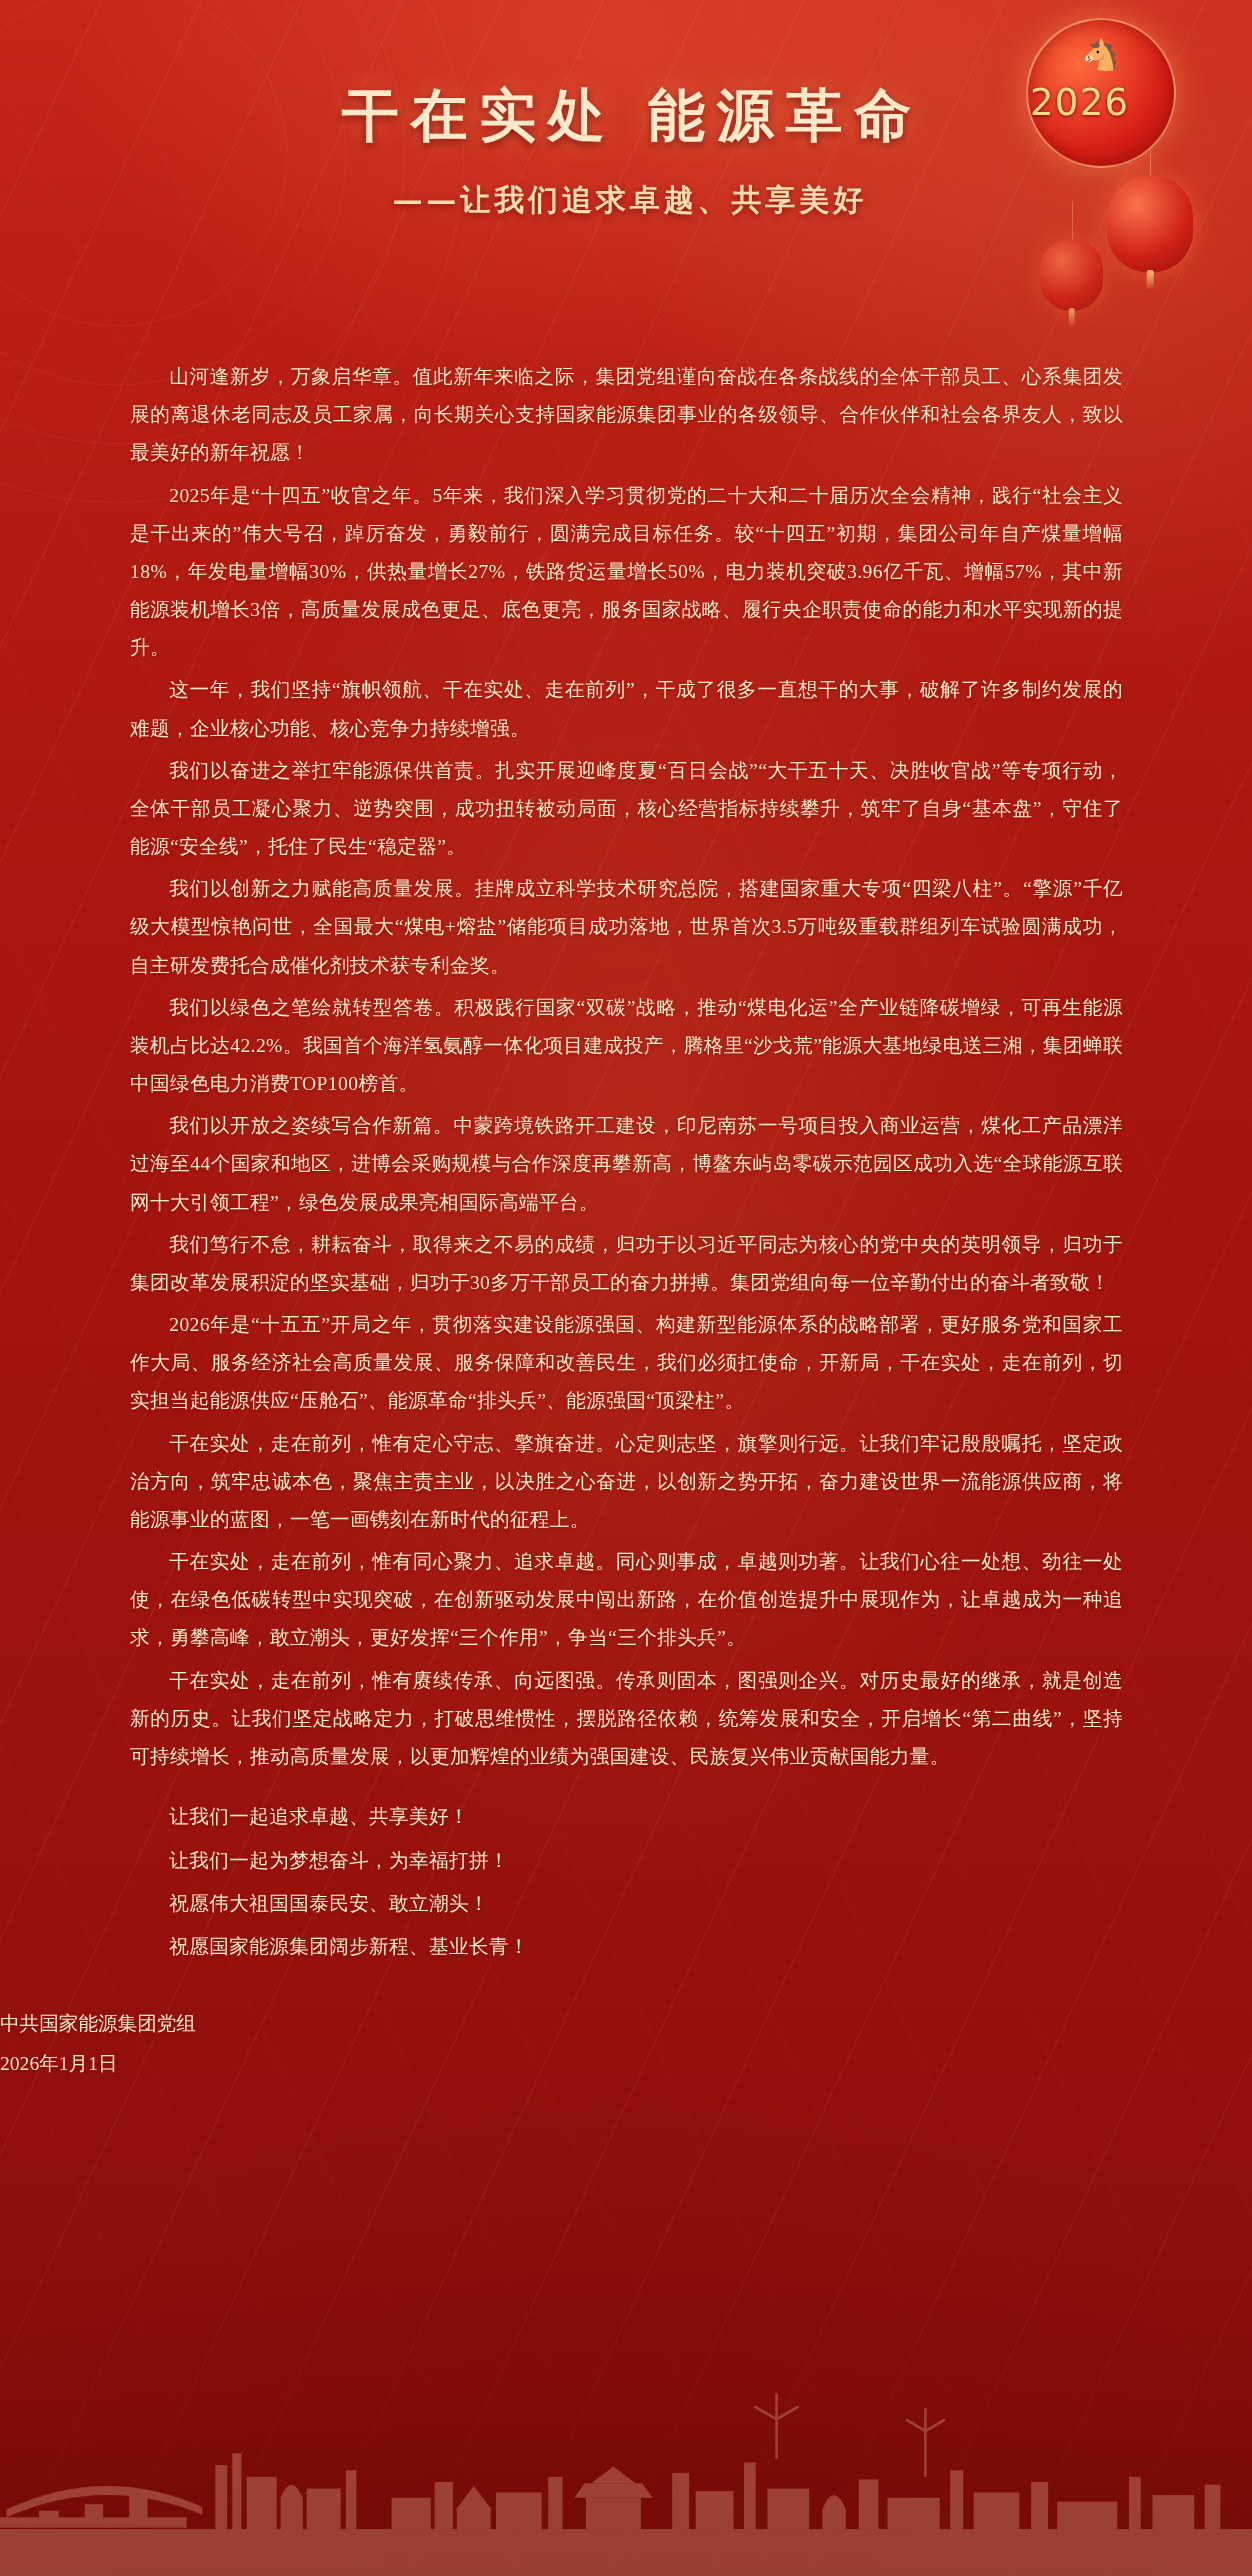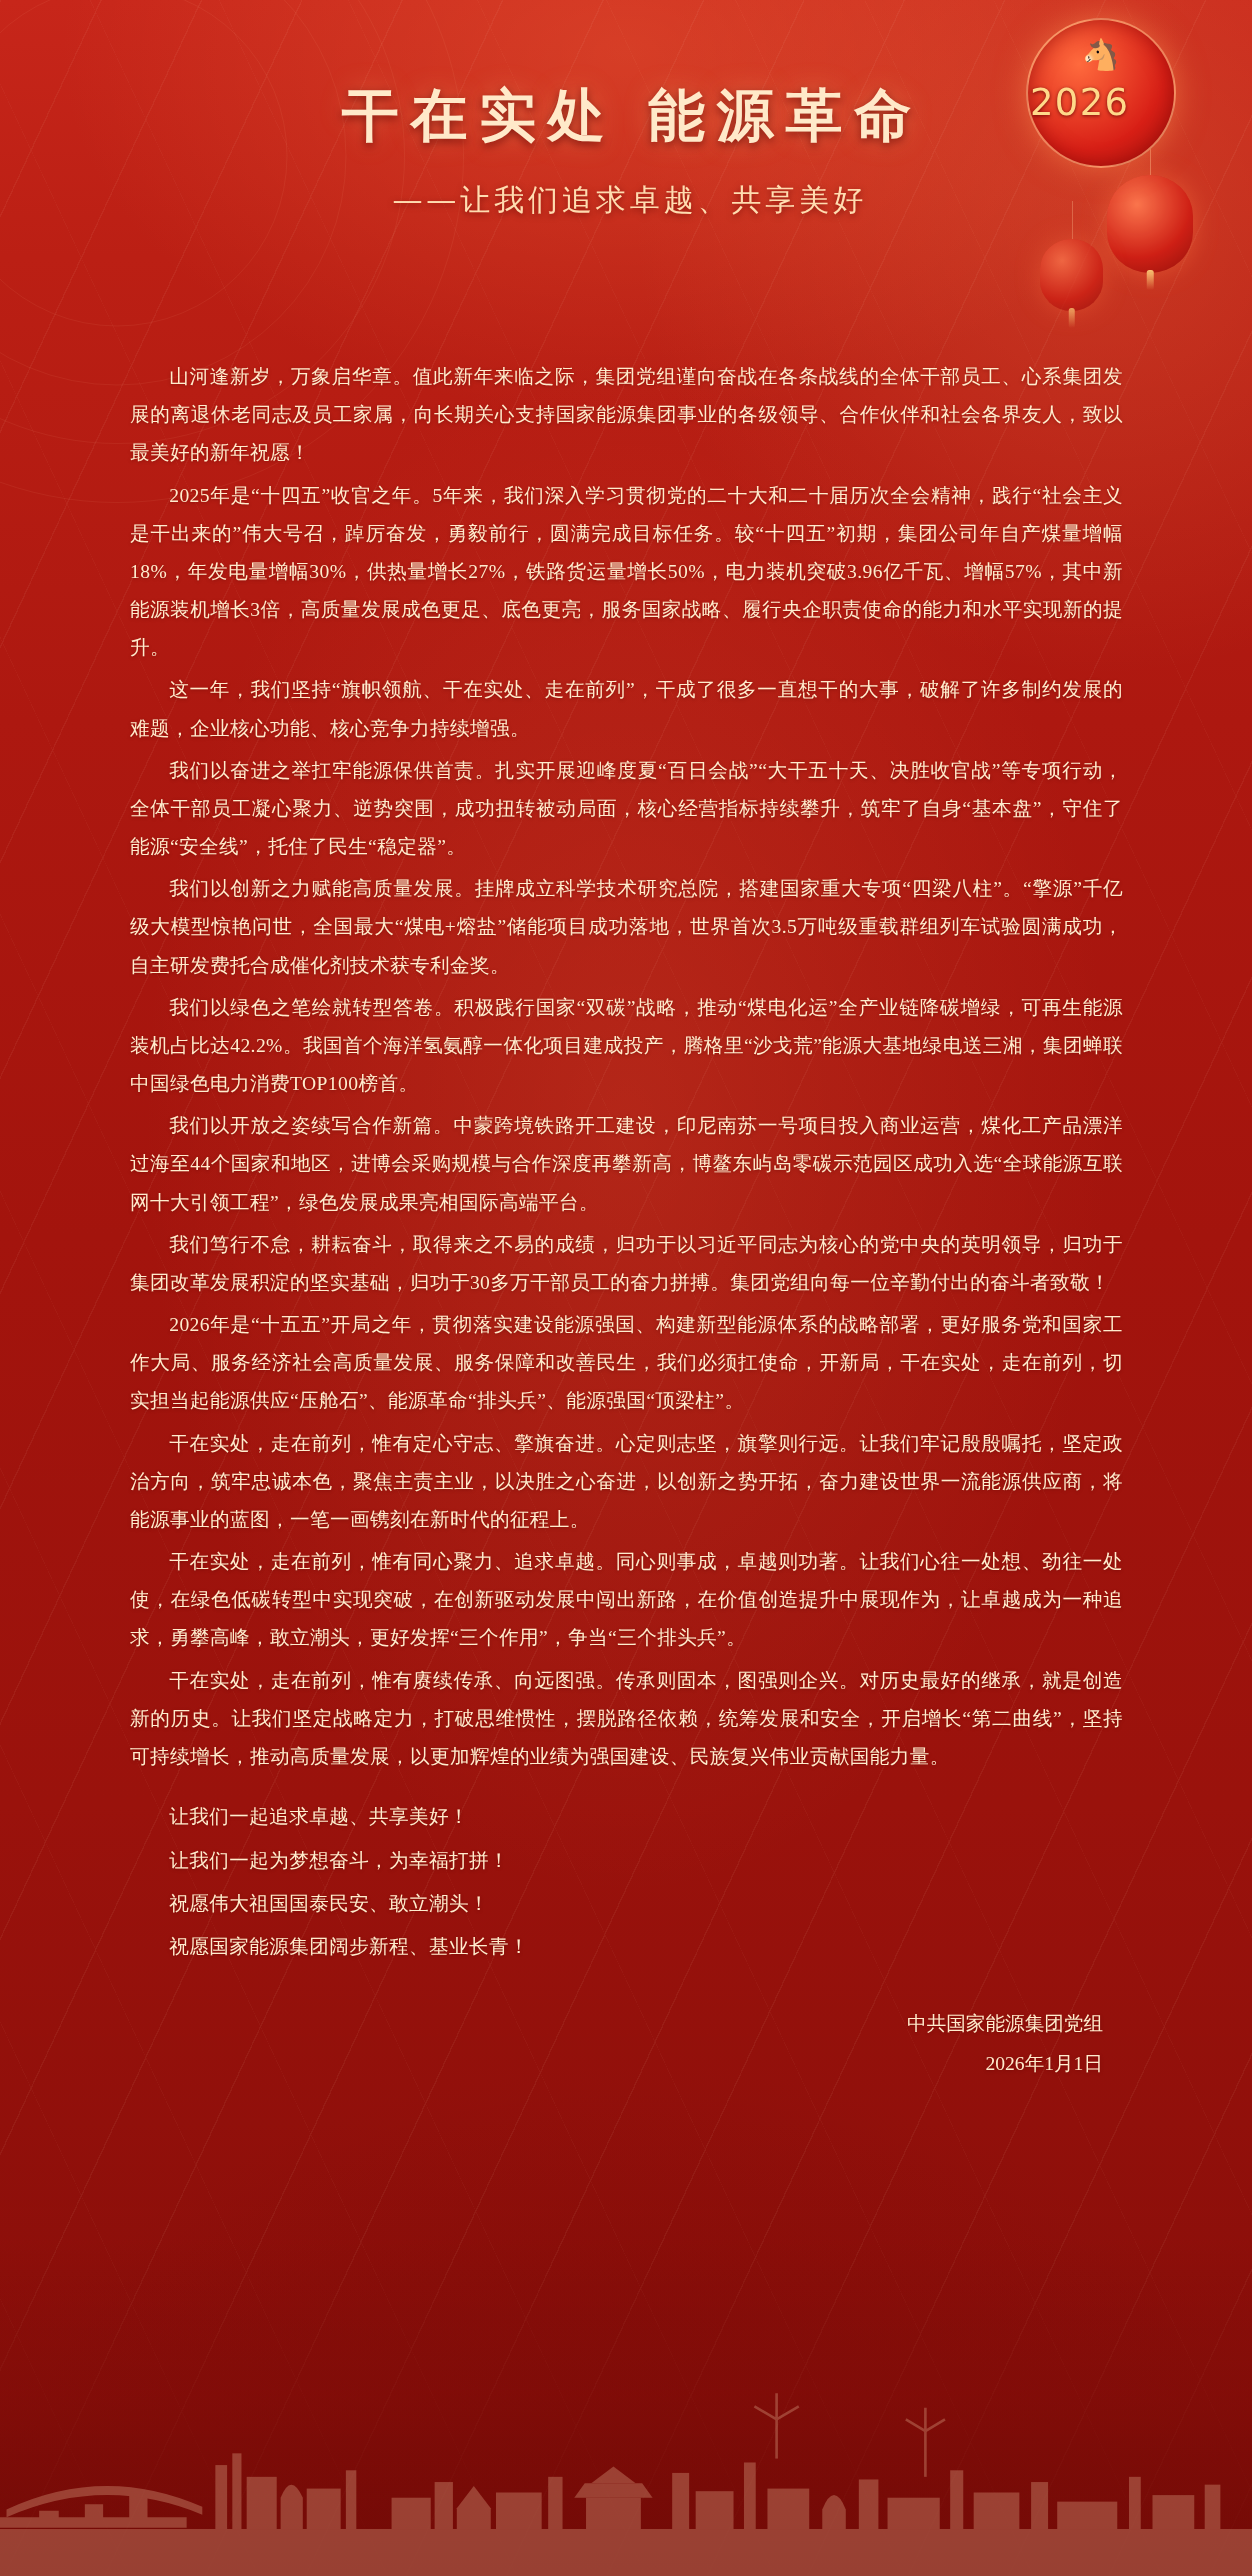--- a/index.html
+++ b/index.html
@@ -80,21 +80,21 @@
     font-weight: bold;
     letter-spacing: 11.7px;
     color: #ffe9c9;
     text-shadow: 0 2.6px 9px rgba(90,0,0,0.65), 0 0 26px rgba(255,170,110,0.45);
     margin: 0 0 25px 0;
     padding-left: 11.7px;
   }
   .sub-title {
     font-family: "DejaVu Serif", "Liberation Serif", serif;
     font-size: 30px;
-    font-weight: normal;
+    font-weight: bold;
     letter-spacing: 3.9px;
     color: #ffdcb0;
     text-shadow: 0 2px 6.5px rgba(90,0,0,0.6);
     margin: 16px;
     padding-left: 6.5px;
   }
 
   
   .year-badge {
     position: absolute;
@@ -187,21 +187,21 @@
   .wishes p {
     margin: 0 0 5.2px 0;
     text-indent: 2em;
     text-align: left;
   }
 
   .signature {
     position: relative;
     z-index: 5;
     margin: 38px 150px 0 0;
-    text-align: right;
+    text-align: left;
     color: #ffeccd;
     font-size: 19.6px;
     line-height: 2.0;
     text-shadow: 0 1.3px 3.3px rgba(90,0,0,0.45);
   }
 
   
   .skyline {
     position: absolute;
     left: 0;

